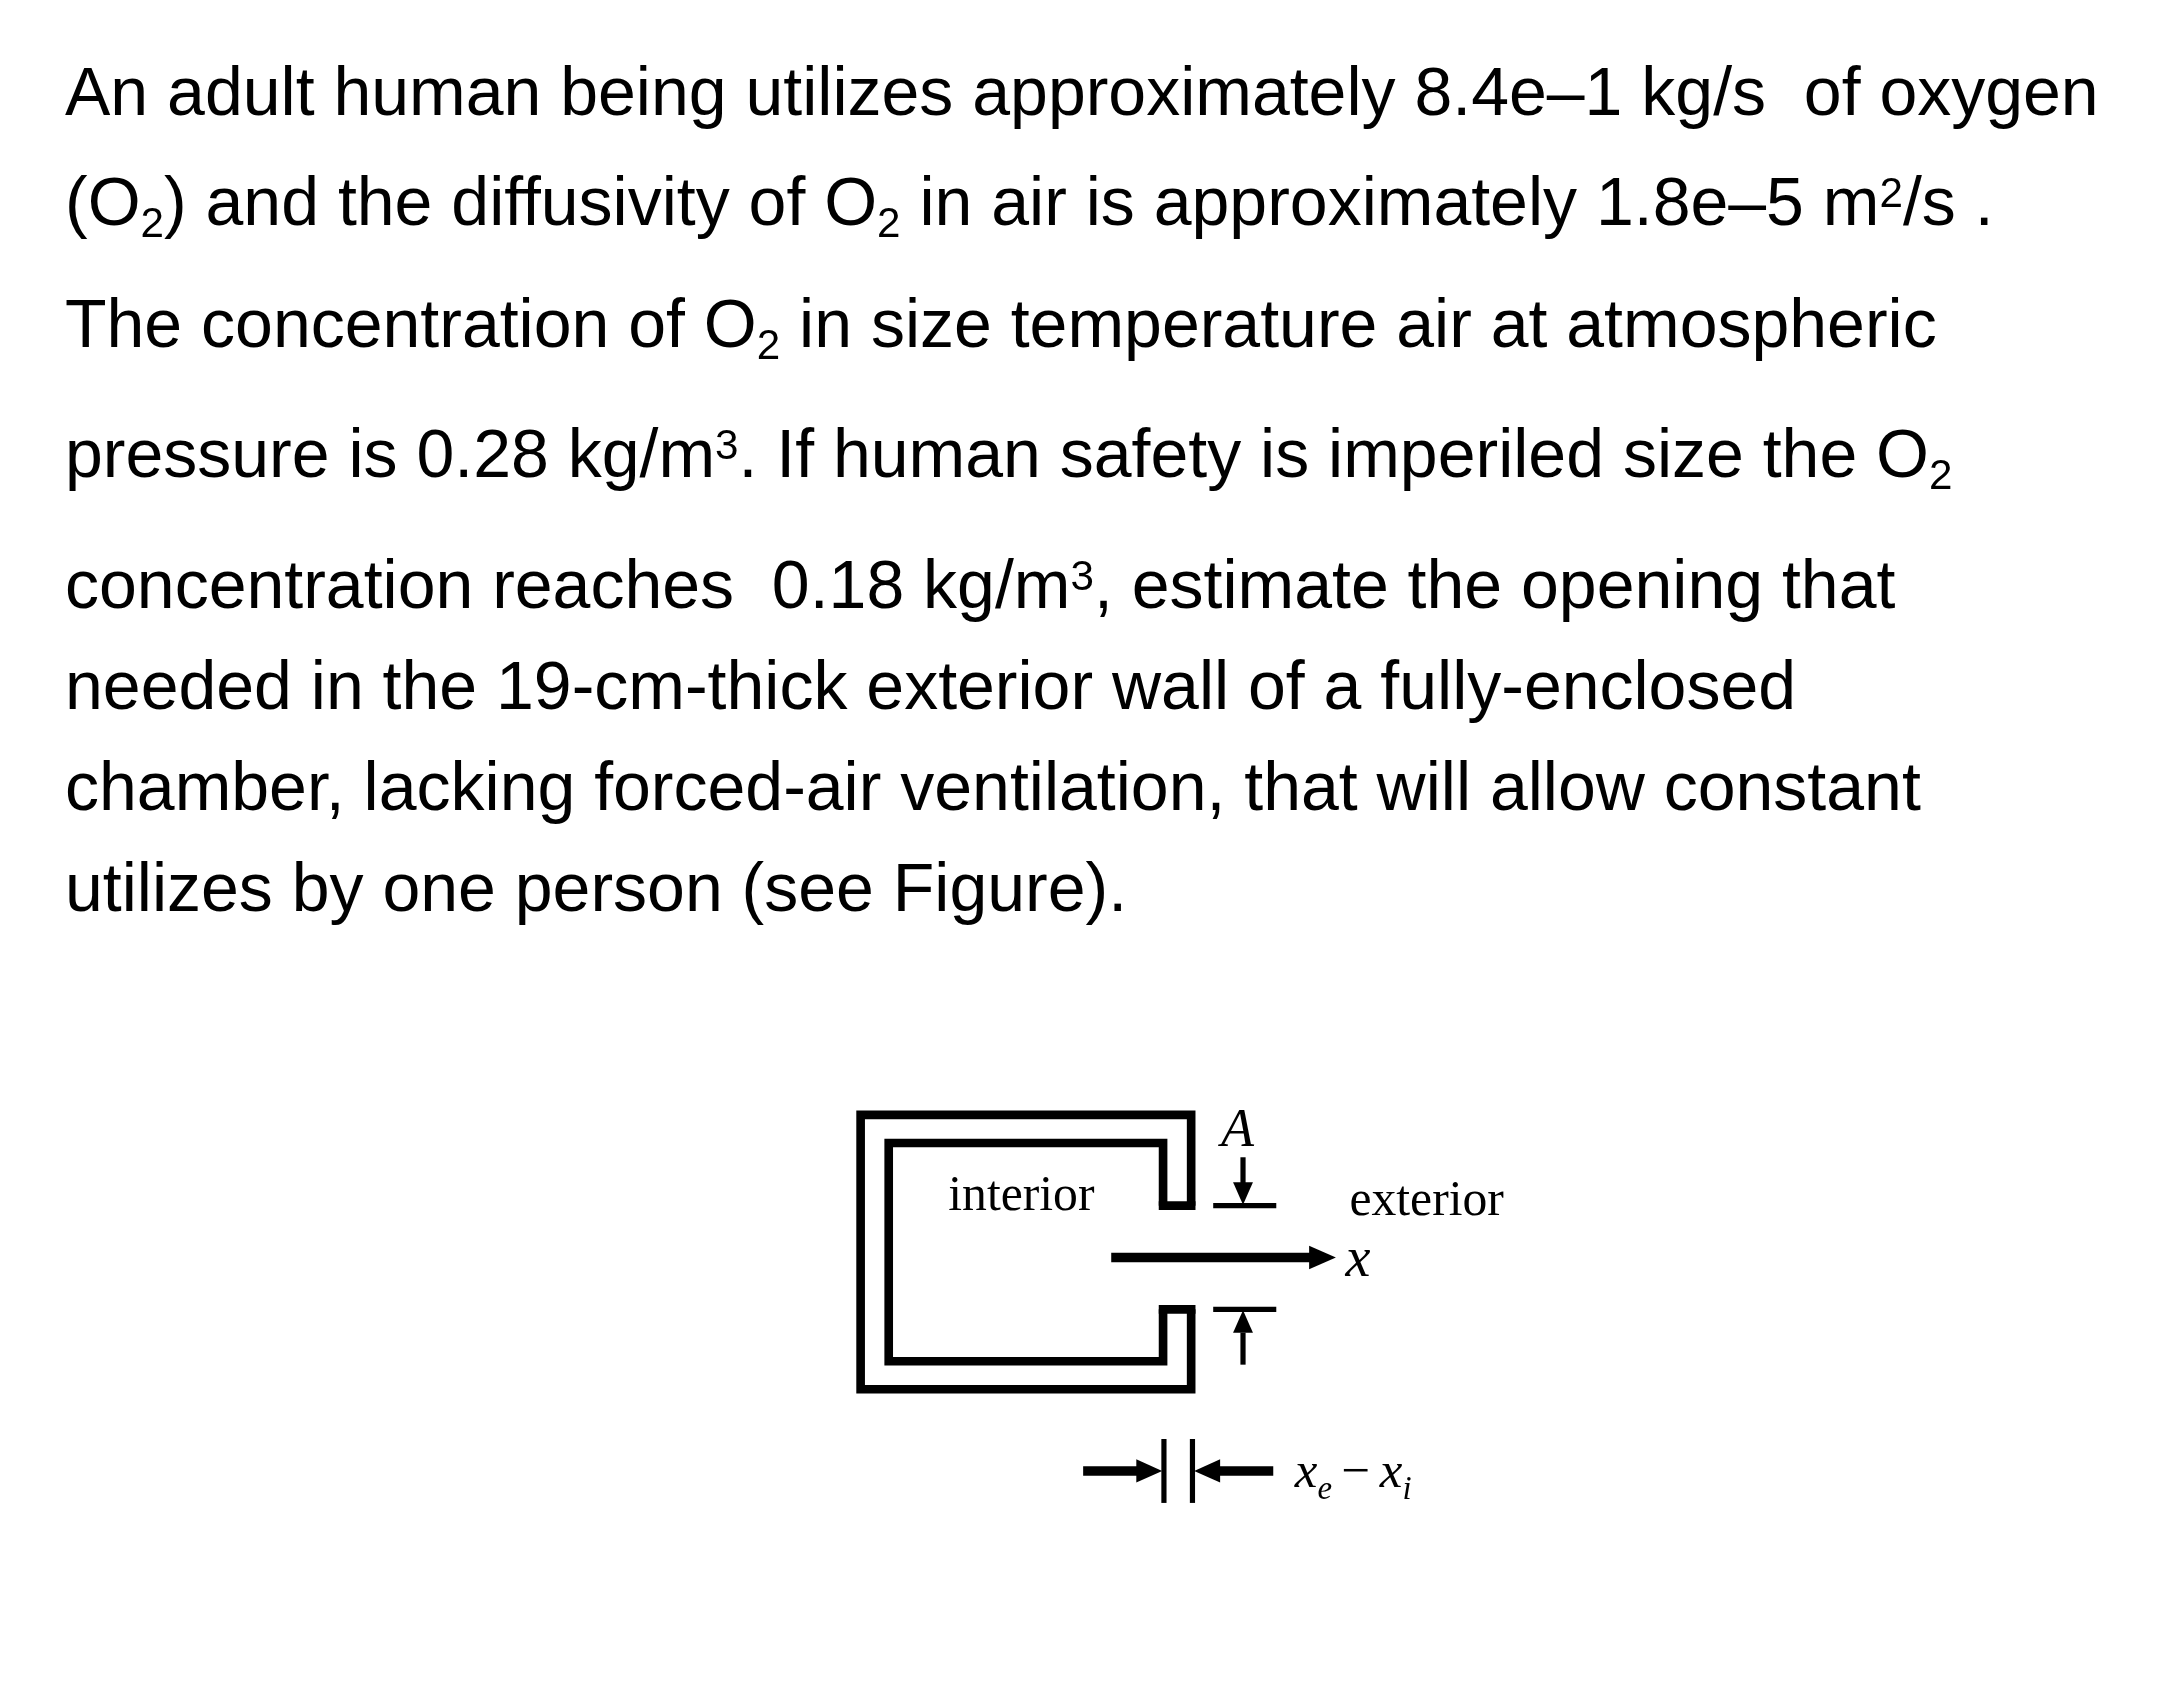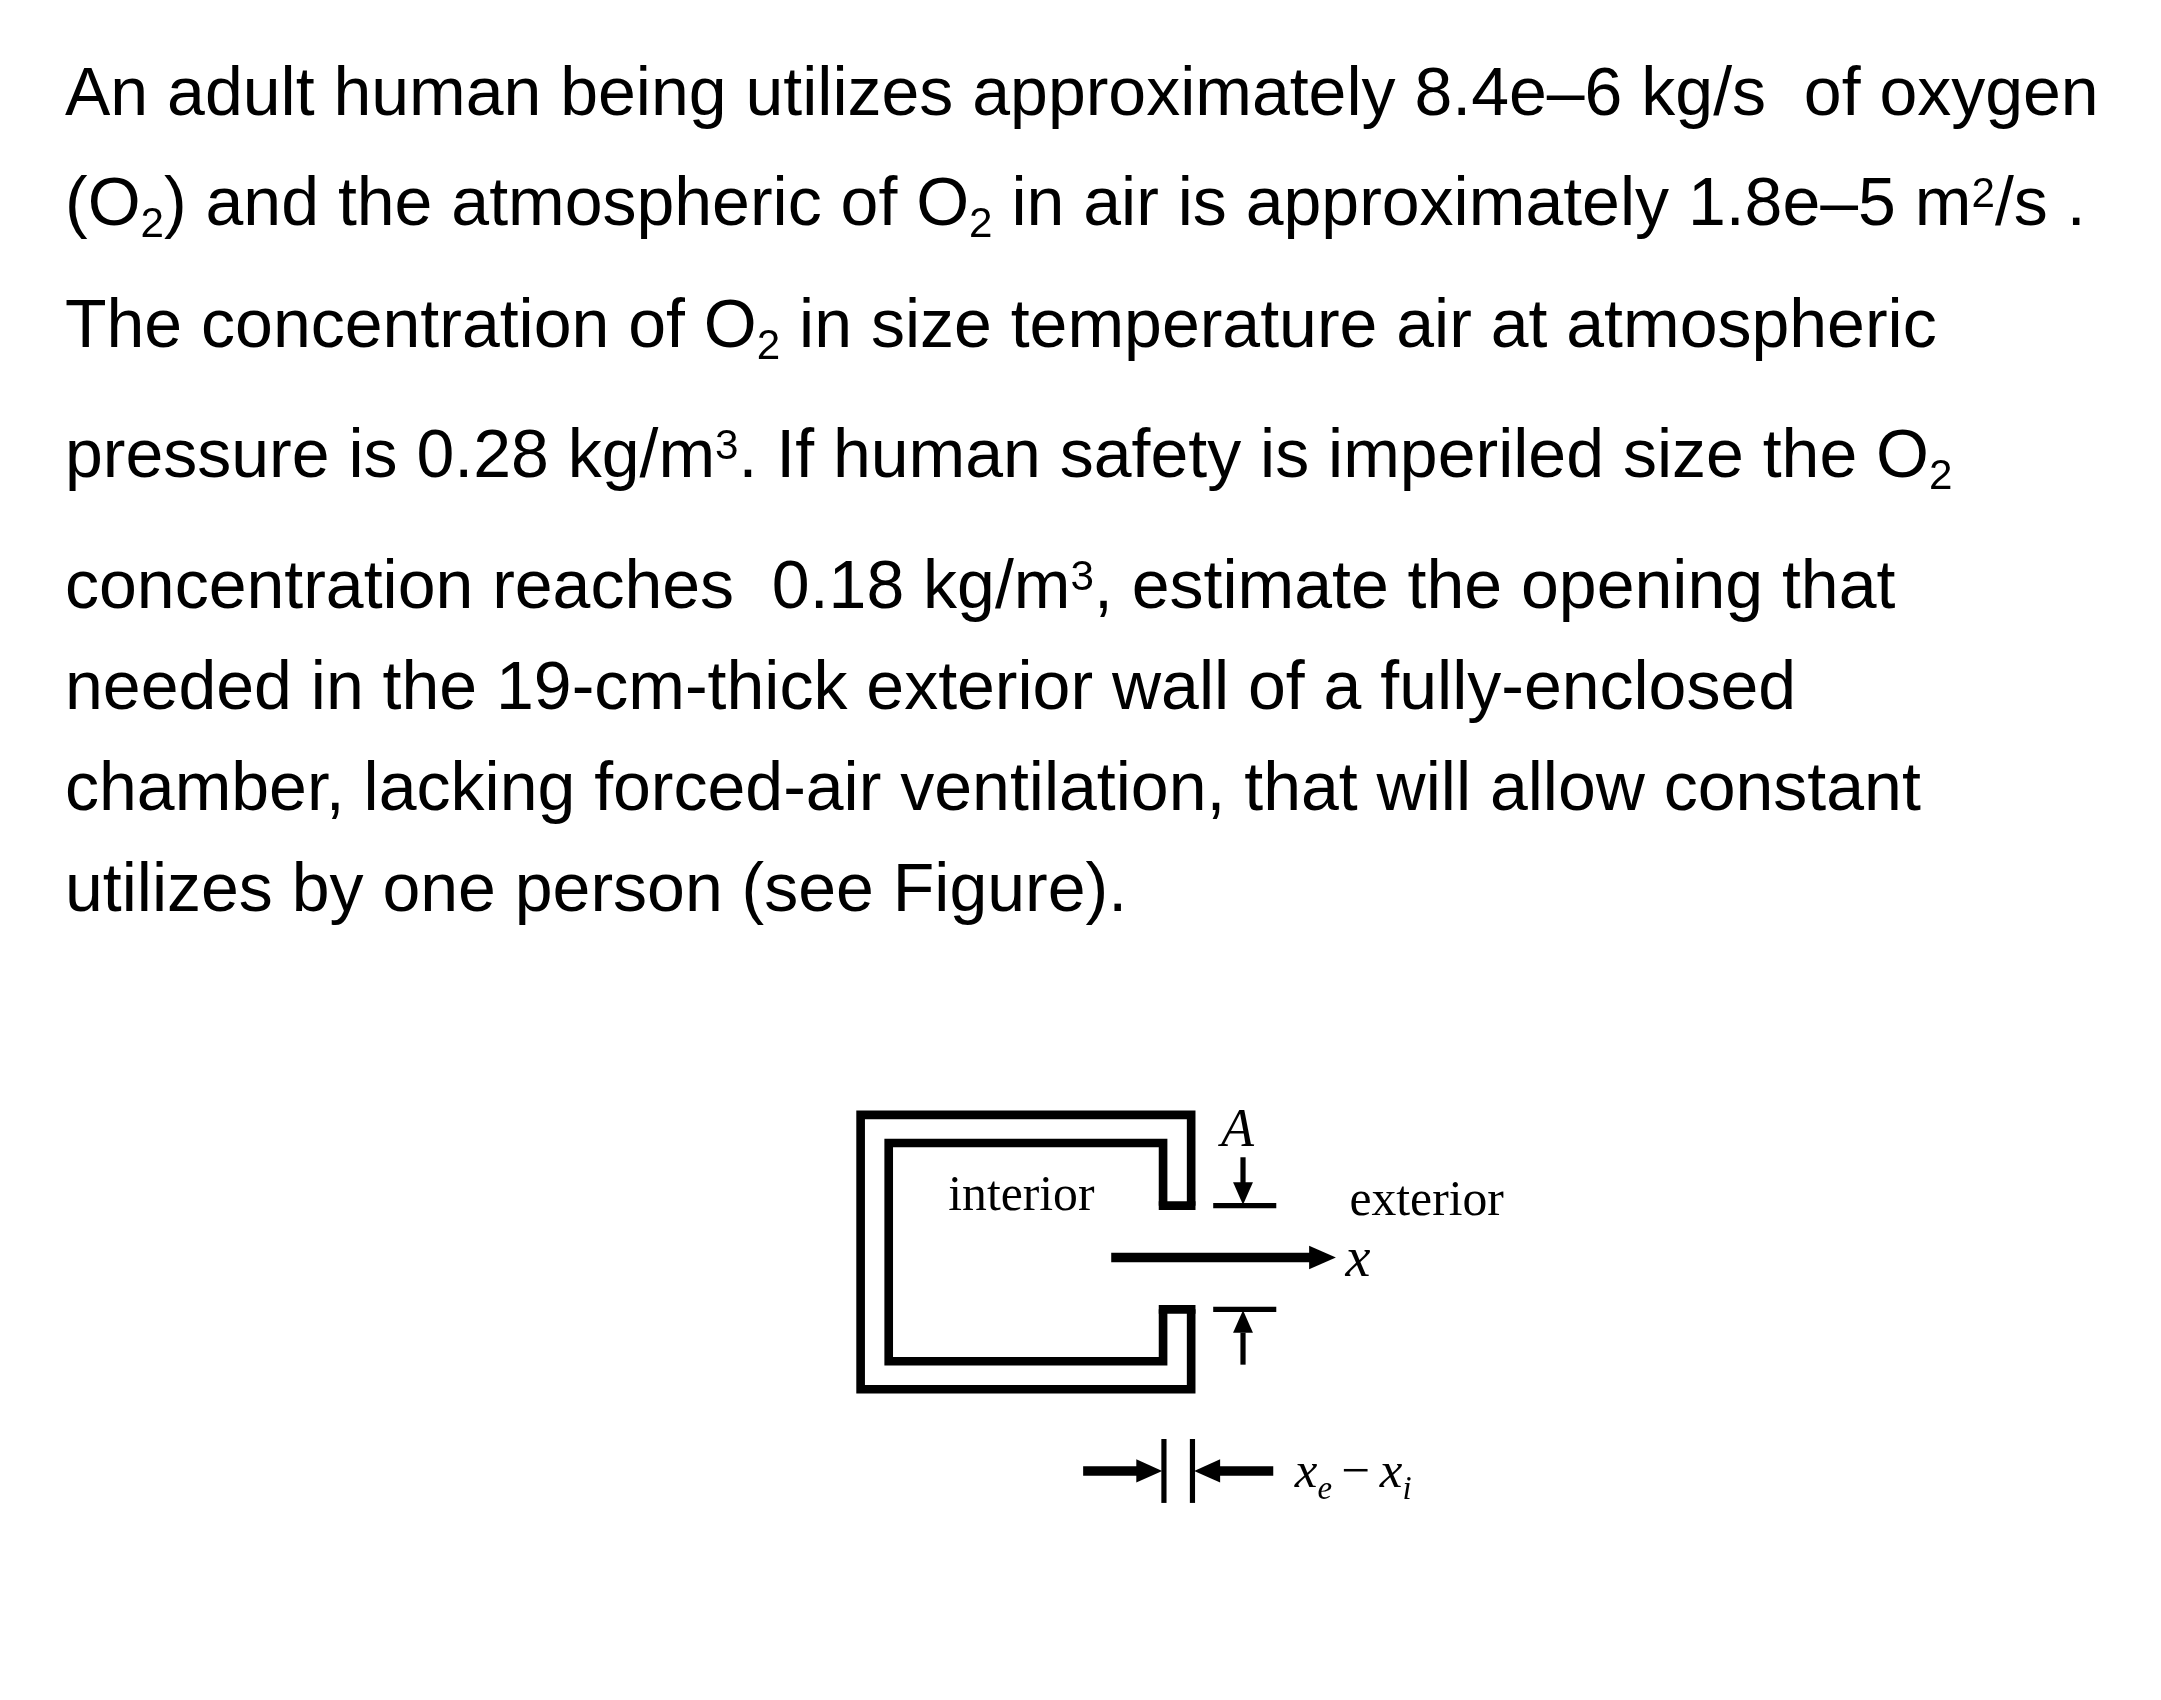--- a/index.html
+++ b/index.html
@@ -22,22 +22,22 @@
   .shaft{stroke:#000;stroke-width:22;fill:none;}
   .head{fill:#000;stroke:none;}
   .serif-label{font-family:"Liberation Serif",serif;font-style:normal;fill:#000;}
   .math-label{font-family:"Liberation Serif",serif;font-style:italic;fill:#000;}
   .upright{font-style:normal;}
 </style>
 </head>
 <body>
 
 <div id="problem-text">
-    <div class="line"><span>An adult human being utilizes approximately 8.4e–6 kg/s  of oxygen</span></div>
-    <div class="line"><span>(O</span><span class="sub">2</span><span>) and the atmospheric of O</span><span class="sub">2</span><span> in air is approximately 1.8e–5 m</span><span class="sup">2</span><span>/s .</span></div>
+    <div class="line"><span>An adult human being utilizes approximately 8.4e–1 kg/s  of oxygen</span></div>
+    <div class="line"><span>(O</span><span class="sub">2</span><span>) and the diffusivity of O</span><span class="sub">2</span><span> in air is approximately 1.8e–5 m</span><span class="sup">2</span><span>/s .</span></div>
     <div class="line"><span>The concentration of O</span><span class="sub">2</span><span> in size temperature air at atmospheric</span></div>
     <div class="line"><span>pressure is 0.28 kg/m</span><span class="sup">3</span><span>. If human safety is imperiled size the O</span><span class="sub">2</span></div>
     <div class="line"><span>concentration reaches  0.18 kg/m</span><span class="sup">3</span><span>, estimate the opening that</span></div>
     <div class="line"><span>needed in the 19-cm-thick exterior wall of a fully-enclosed</span></div>
     <div class="line"><span>chamber, lacking forced-air ventilation, that will allow constant</span></div>
     <div class="line"><span>utilizes by one person (see Figure).</span></div>
   </div>
 
 <div id="figure-wrap">
   <svg width="692" height="458" viewBox="1950 2520 1600 1060">

